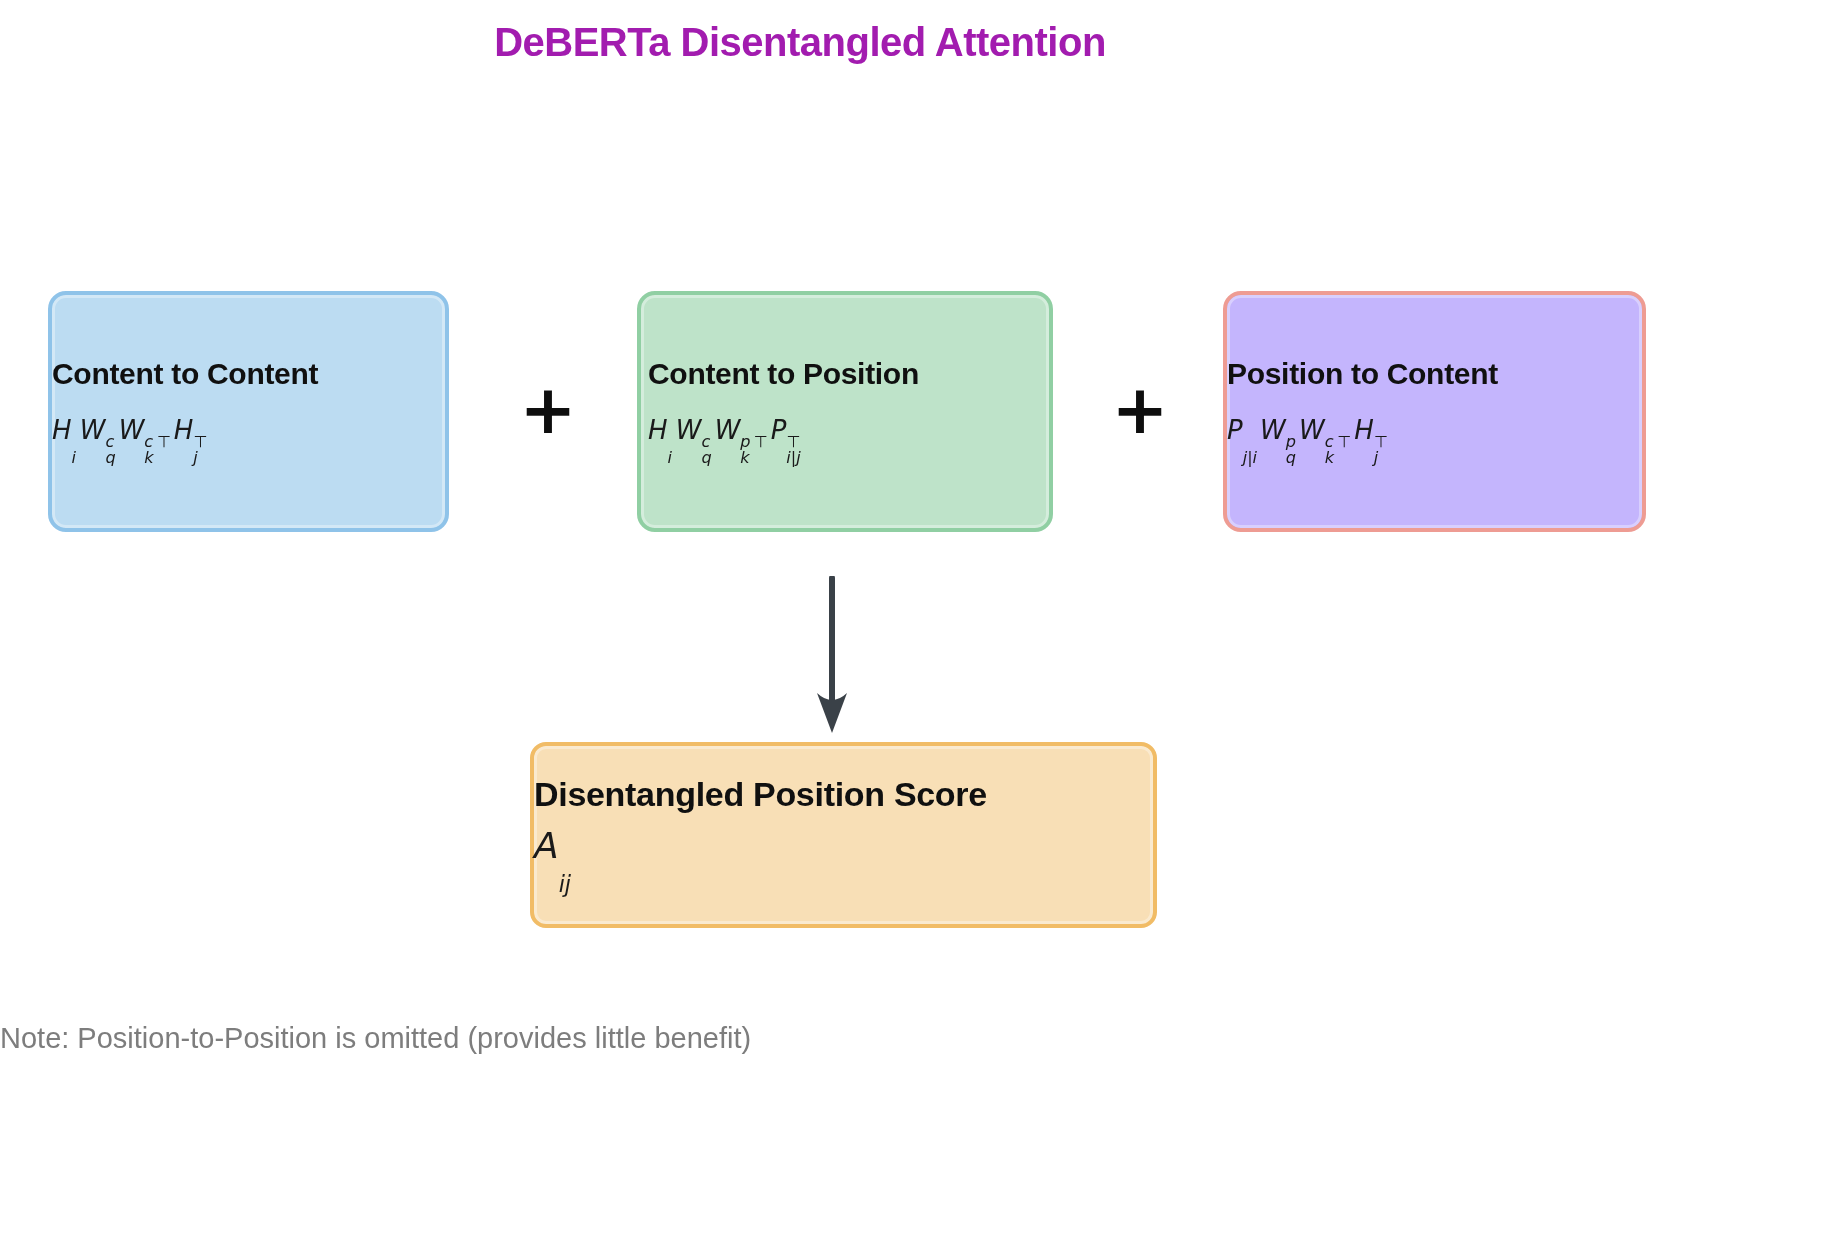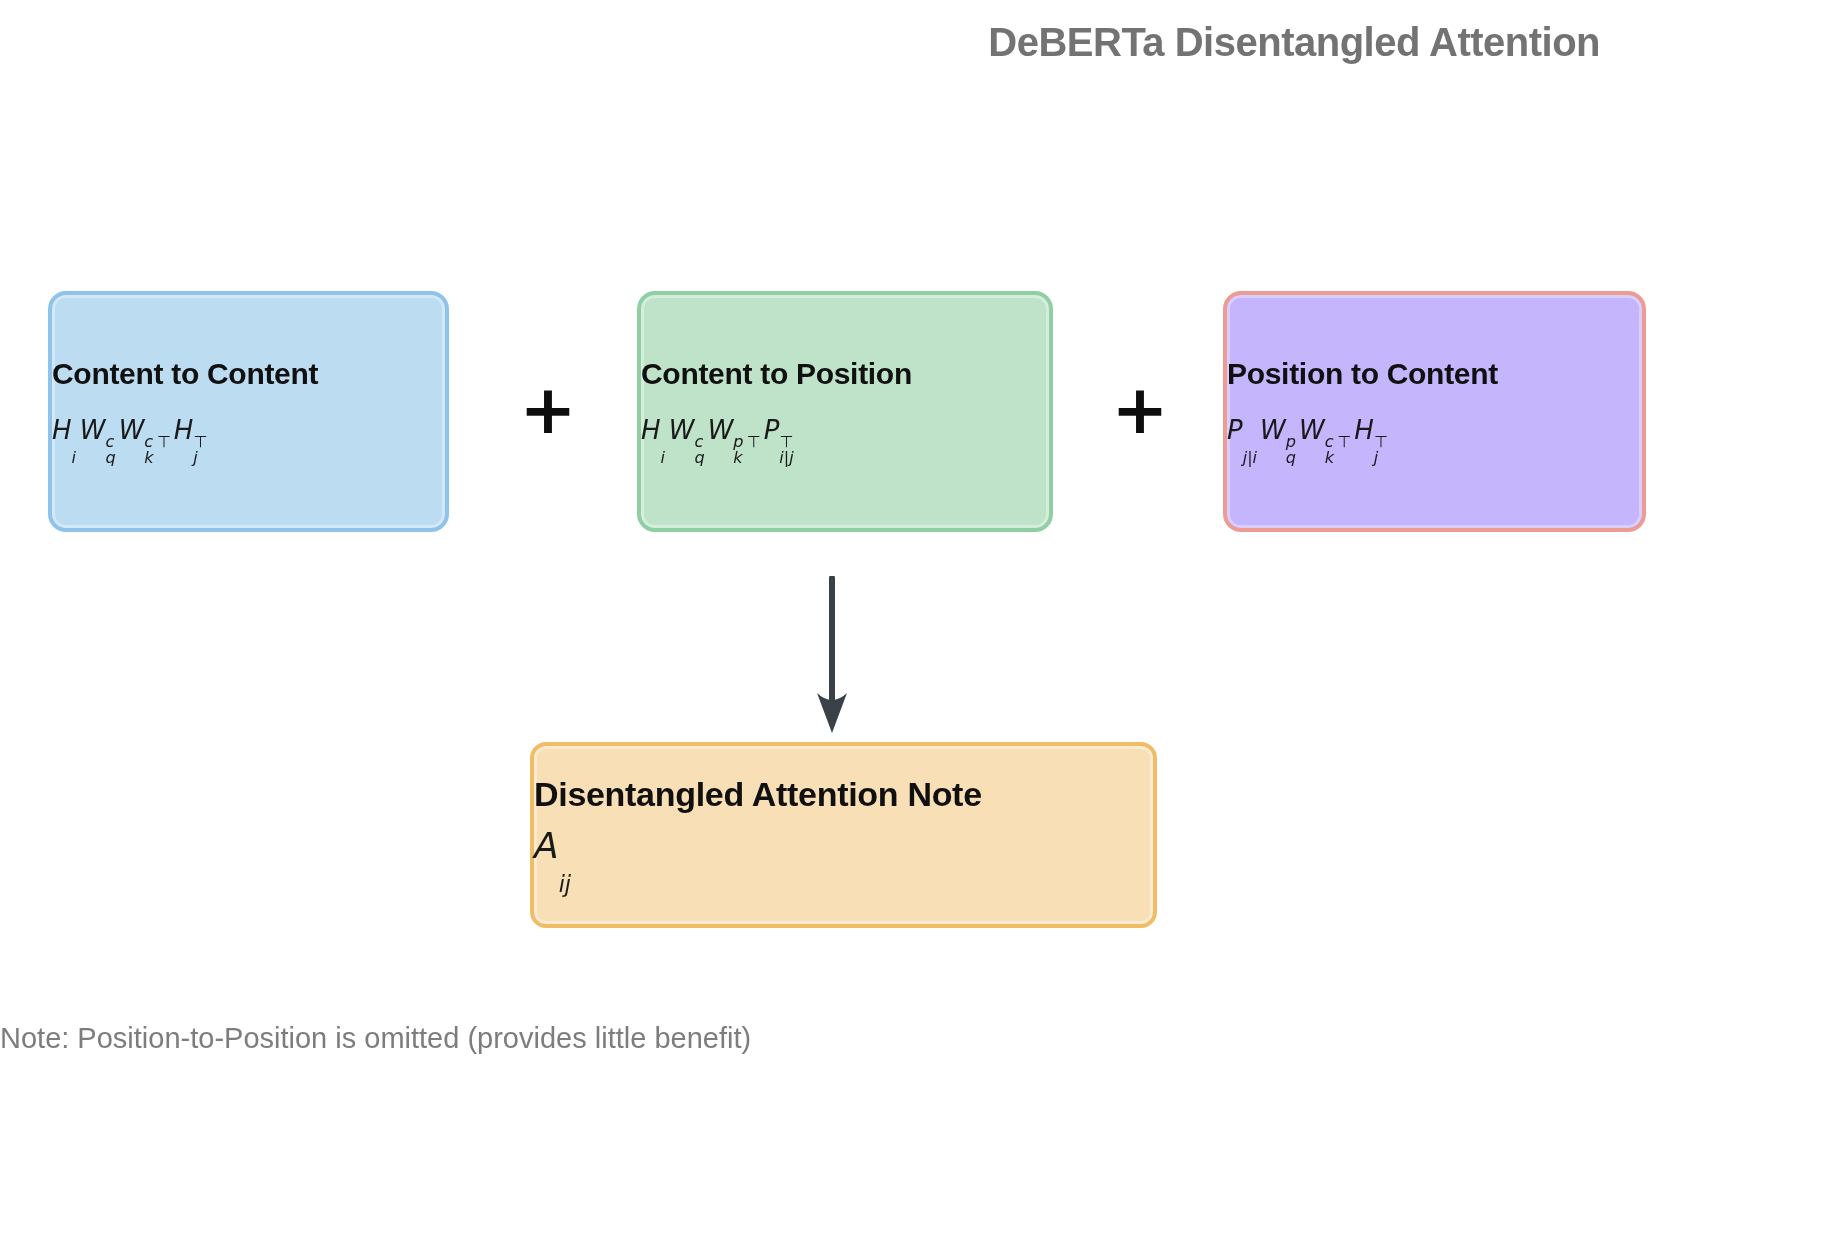--- a/index.html
+++ b/index.html
@@ -3,22 +3,22 @@
 <meta charset="utf-8">
 <style>
   html,body{margin:0;padding:0;background:#ffffff;}
   body{
     width:1834px;height:1234px;position:relative;overflow:hidden;
     font-family:"Liberation Sans","DejaVu Sans",sans-serif;color:#111111;
   }
   .canvas{position:absolute;inset:0;}
 
   .title{
-    position:absolute;top:20px;left:0;width:1600px;text-align:right;
-    font-size:40px;font-weight:bold;color:#737373;letter-spacing:-0.5px;
+    position:absolute;top:20px;left:0;width:1600px;text-align:center;
+    font-size:40px;font-weight:bold;color:#a21caf;letter-spacing:-0.5px;
   }
 
   .box{
     position:absolute;box-sizing:border-box;
     border:4px solid;border-radius:18px;
     display:flex;flex-direction:column;align-items:flex-start;justify-content:center;
     box-shadow:inset 0 0 0 3px rgba(255,255,255,0.35);
   }
   .box-1{left:48px;top:291px;width:401px;height:241px;}
   .box-2{left:637px;top:291px;width:416px;height:241px;}
@@ -87,21 +87,21 @@
             <span class="msup">⊤</span>
             <span class="msub">&nbsp;</span>
           </span></span><span class="tok"><span class="mbase">H</span><span class="ss">
             <span class="msup">⊤</span>
             <span class="msub">j</span>
           </span></span></div>
   </div>
 
   <div class="plus plus-1">+</div>
 
-  <div class="box box-2" style="background-color: rgb(190, 227, 201); border-color: rgb(144, 207, 163);">
+  <div class="box box-2" style="background-color: rgb(190, 227, 201); border-color: rgb(144, 207, 163); padding-left: 7px;">
     <div class="box-label">Content to Position</div>
     <div class="formula"><span class="tok"><span class="mbase">H</span><span class="ss">
             <span class="msup">&nbsp;</span>
             <span class="msub">i</span>
           </span></span><span class="tok"><span class="mbase">W</span><span class="ss">
             <span class="msup">c</span>
             <span class="msub">q</span>
           </span></span><span class="tok"><span class="mbase">W</span><span class="ss">
             <span class="msup">p</span>
             <span class="msub">k</span>
@@ -135,21 +135,21 @@
             <span class="msub">j</span>
           </span></span></div>
   </div>
 
   <svg class="arrow" width="44" height="160" viewBox="0 0 44 160" style="color:#3a4148;">
     <line x1="22" y1="2" x2="22" y2="126" stroke="currentColor" stroke-width="6" stroke-linecap="round"></line>
     <path d="M22,157 L7,117 Q22,131 37,117 Z" fill="currentColor"></path>
   </svg>
 
   <div class="box result-box" style="background-color: rgb(248, 223, 182); border-color: rgb(241, 188, 102);">
-    <div class="result-label">Disentangled Attention Note</div>
+    <div class="result-label">Disentangled Position Score</div>
     <div class="formula result-formula"><span class="tok"><span class="mbase">A</span><span class="ss">
             <span class="msup">&nbsp;</span>
             <span class="msub">ij</span>
           </span></span></div>
   </div>
 
   <div class="note">Note: Position-to-Position is omitted (provides little benefit)</div>
 
 </div>
 

